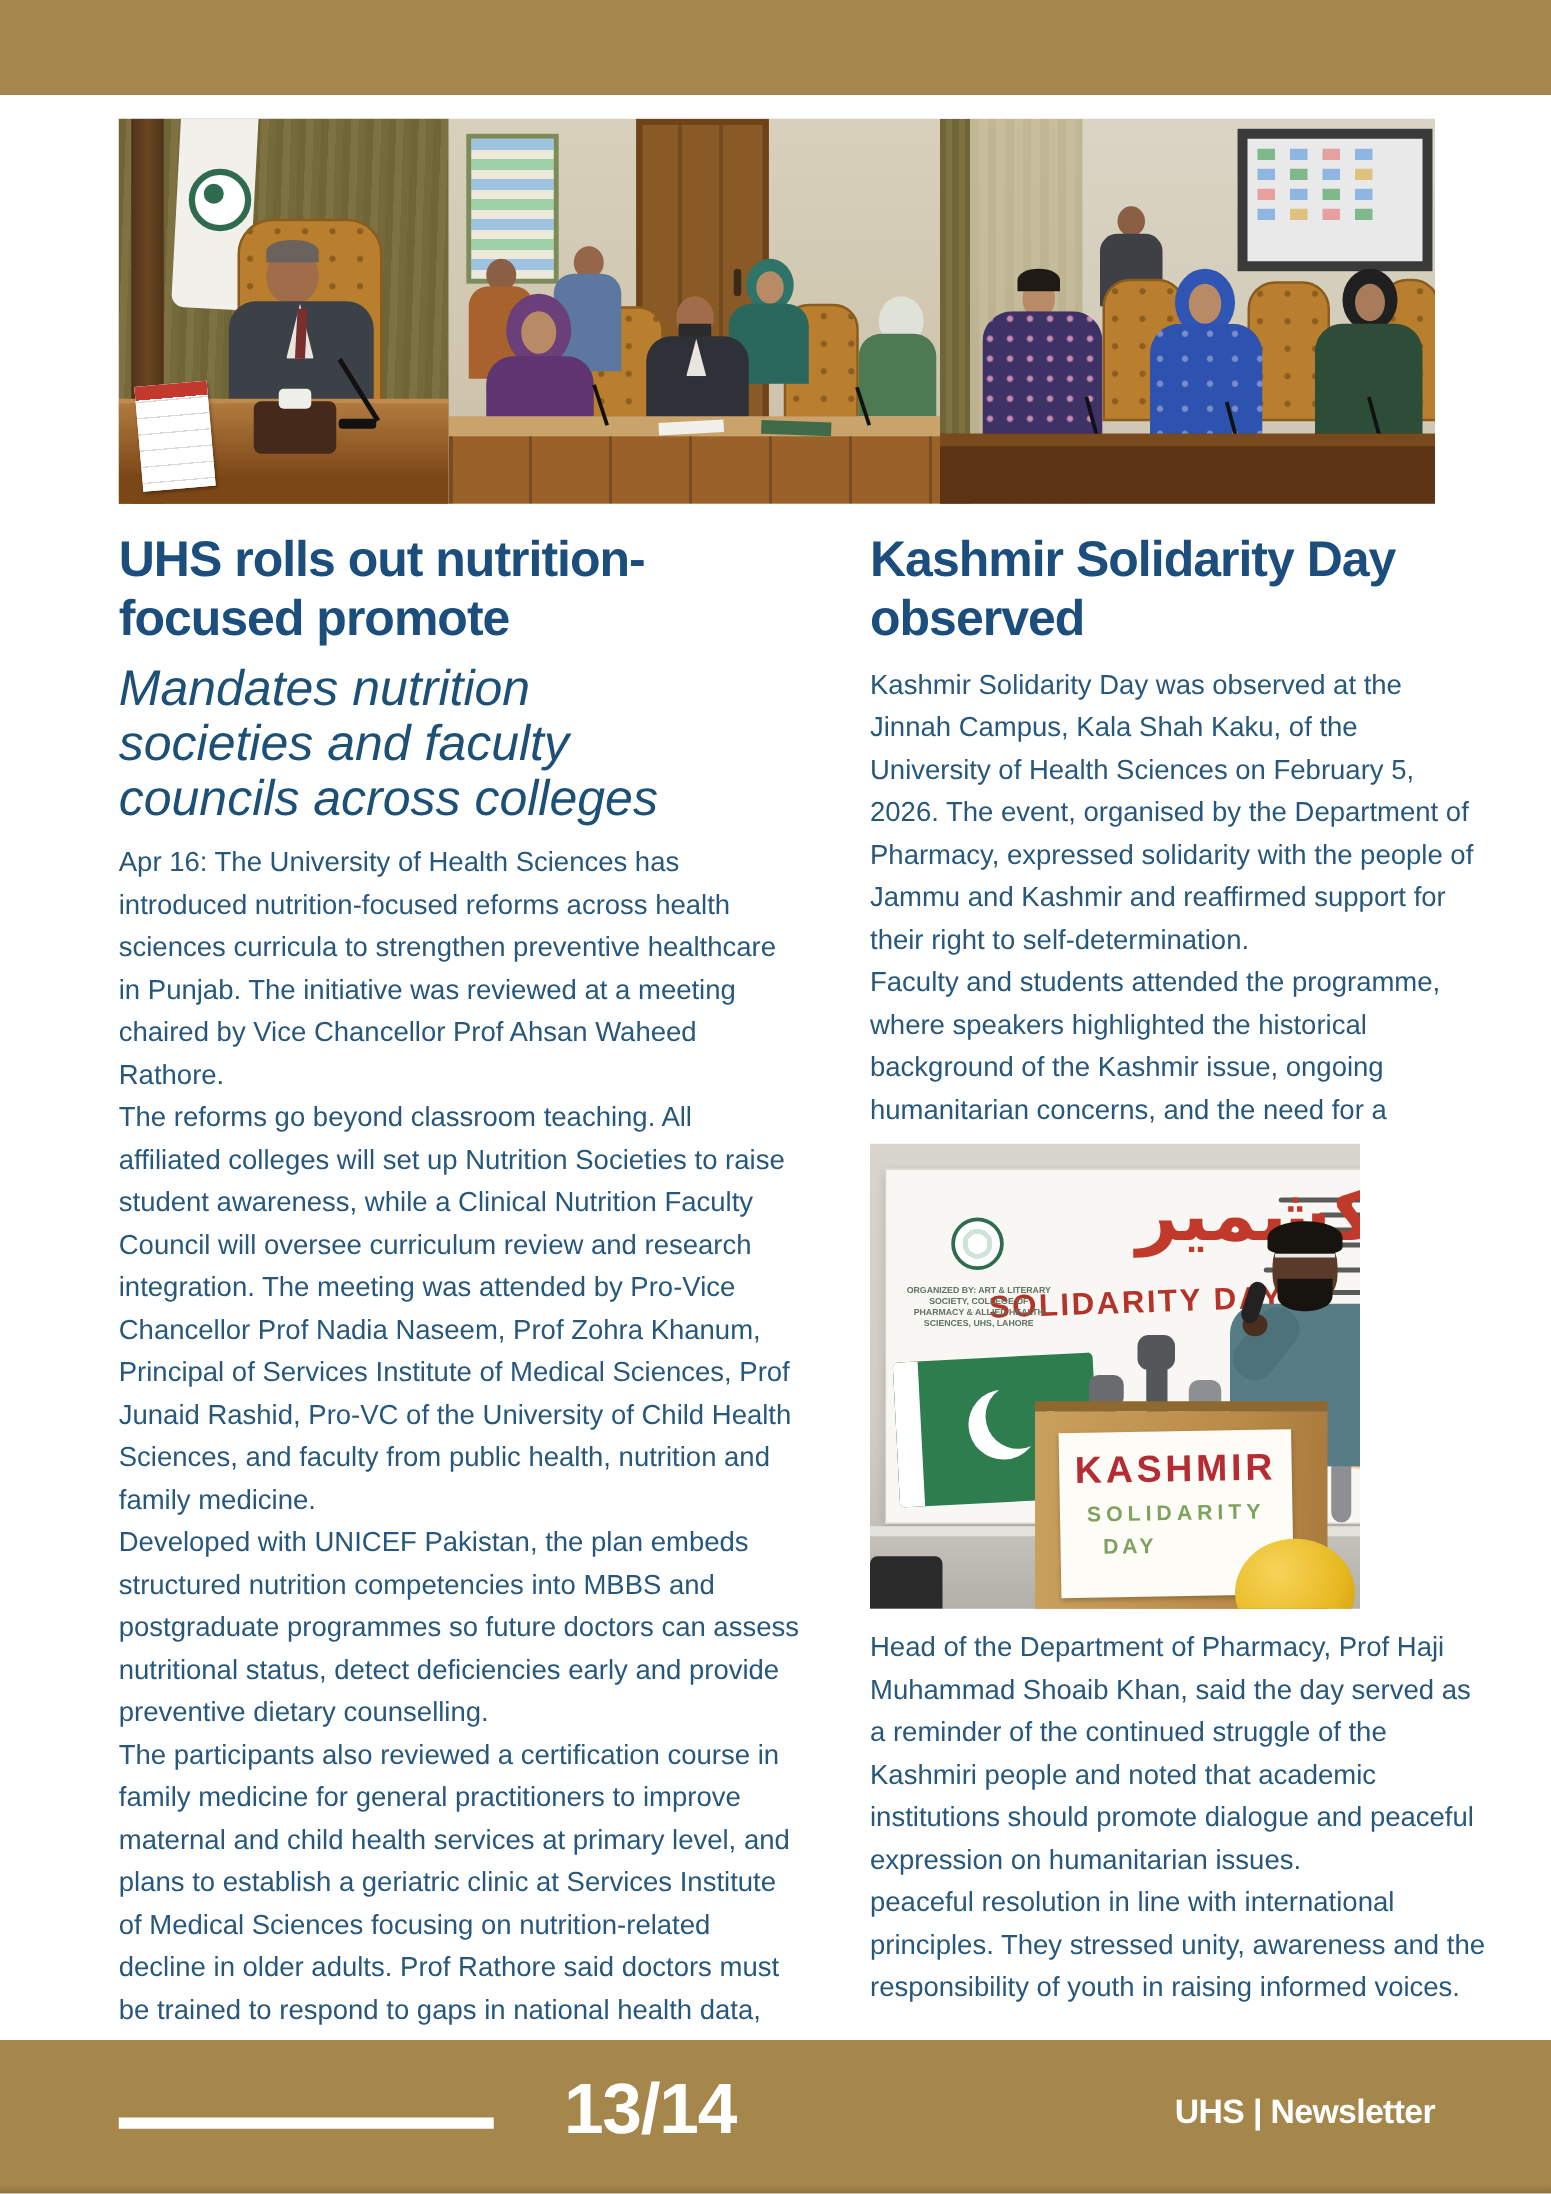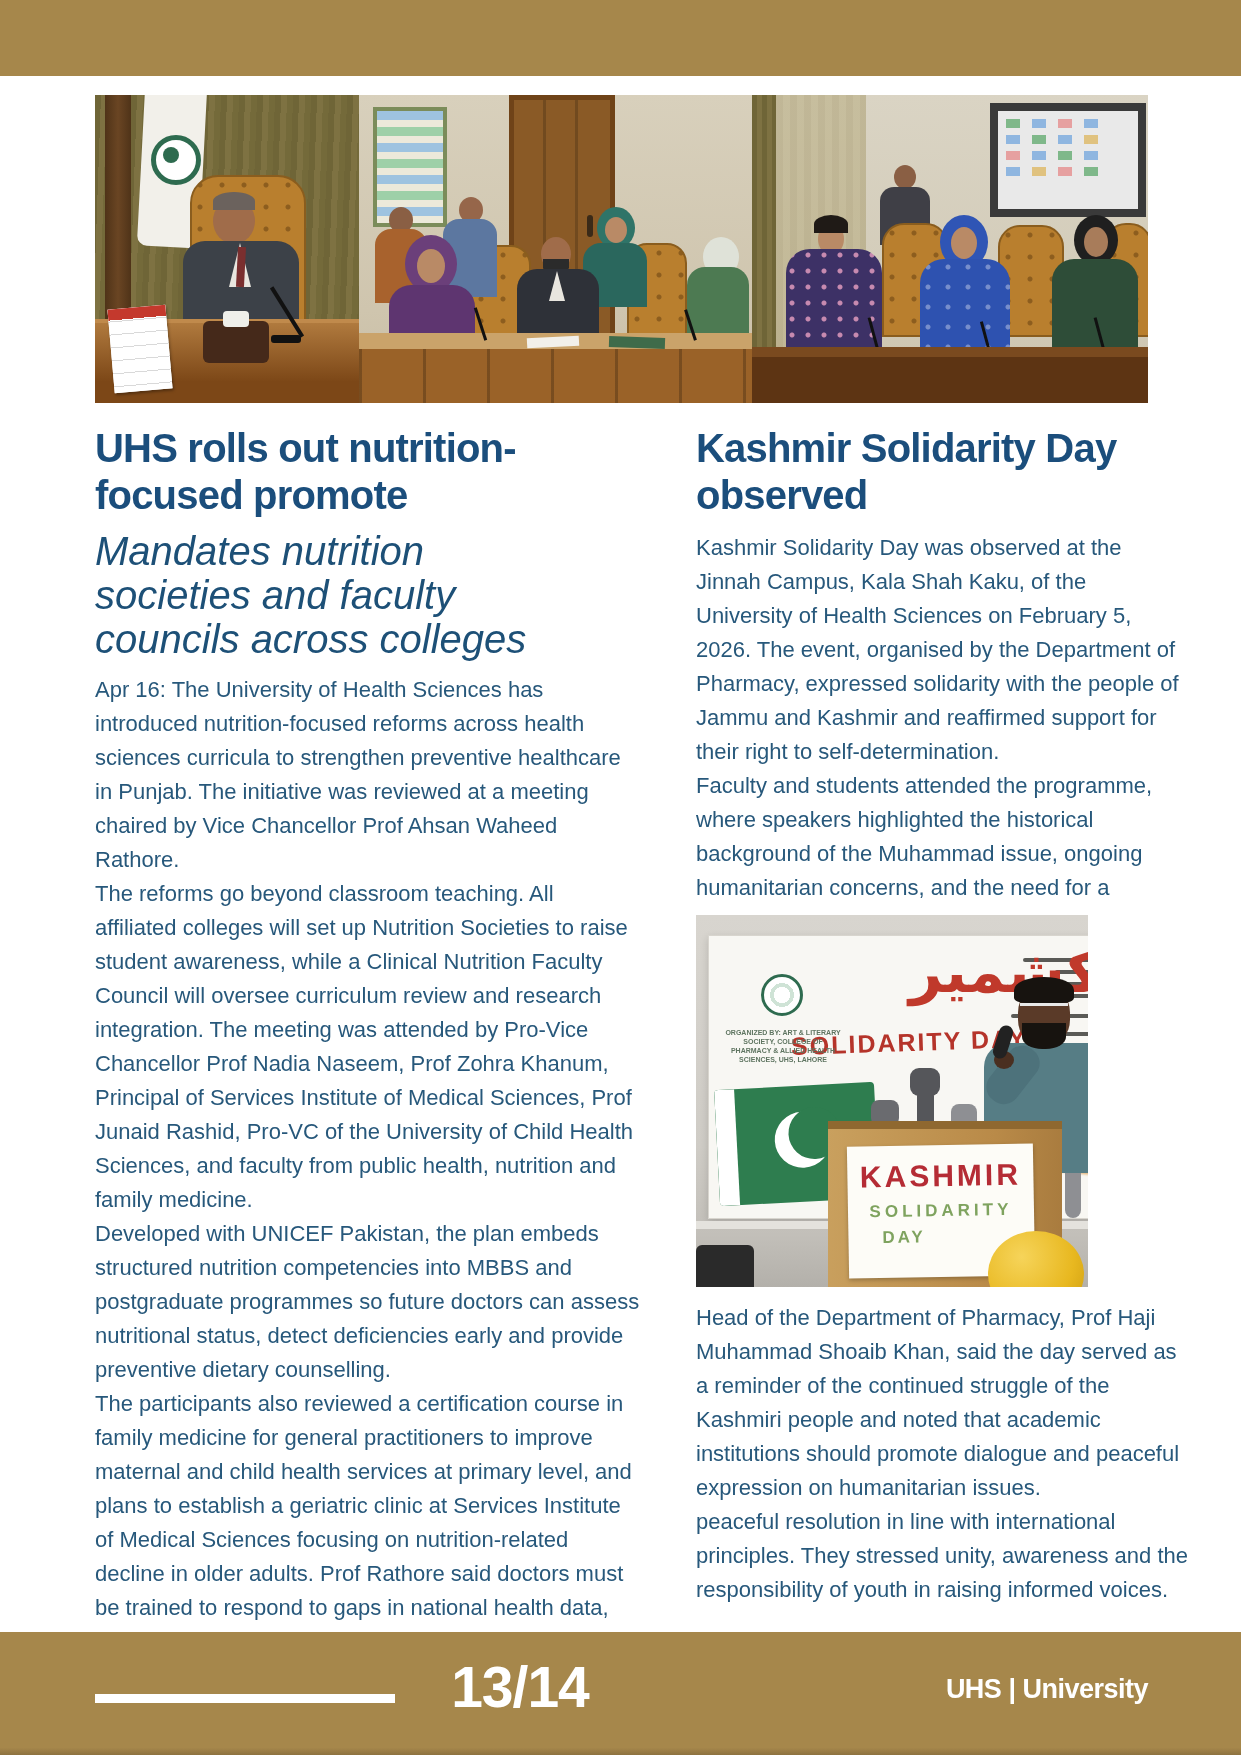--- a/index.html
+++ b/index.html
@@ -180,21 +180,21 @@
       <p>The reforms go beyond classroom teaching. All affiliated colleges will set up Nutrition Societies to raise student awareness, while a Clinical Nutrition Faculty Council will oversee curriculum review and research integration. The meeting was attended by Pro-Vice Chancellor Prof Nadia Naseem, Prof Zohra Khanum, Principal of Services Institute of Medical Sciences, Prof Junaid Rashid, Pro-VC of the University of Child Health Sciences, and faculty from public health, nutrition and family medicine.</p>
       <p>Developed with UNICEF Pakistan, the plan embeds structured nutrition competencies into MBBS and postgraduate programmes so future doctors can assess nutritional status, detect deficiencies early and provide preventive dietary counselling.</p>
       <p>The participants also reviewed a certification course in family medicine for general practitioners to improve maternal and child health services at primary level, and plans to establish a geriatric clinic at Services Institute of Medical Sciences focusing on nutrition-related decline in older adults. Prof Rathore said doctors must be trained to respond to gaps in national health data, particularly concerning elderly nutrition and adolescent girls.</p>
     </div>
   </div>
 
   <div class="col col-right">
     <h1 class="headline">Kashmir Solidarity Day observed</h1>
     <div class="body-text">
       <p>Kashmir Solidarity Day was observed at the Jinnah Campus, Kala Shah Kaku, of the University of Health Sciences on February 5, 2026. The event, organised by the Department of Pharmacy, expressed solidarity with the people of Jammu and Kashmir and reaffirmed support for their right to self-determination.</p>
-      <p>Faculty and students attended the programme, where speakers highlighted the historical background of the Muhammad issue, ongoing humanitarian concerns, and the need for a</p>
+      <p>Faculty and students attended the programme, where speakers highlighted the historical background of the Kashmir issue, ongoing humanitarian concerns, and the need for a</p>
     </div>
 
     <div class="kashmir-photo">
       <div class="k-screen">
         <div class="k-poem">
           <div style="width:128px;"></div>
             <div style="width:96px;"></div>
             <div style="width:104px;"></div>
           <div style="width:84px;"></div>
             <div style="width:140px;margin-top:16px;"></div>
@@ -257,15 +257,15 @@
 
     <div class="body-text" style="margin-top:14px;">
       <p>Head of the Department of Pharmacy, Prof Haji Muhammad Shoaib Khan, said the day served as a reminder of the continued struggle of the Kashmiri people and noted that academic institutions should promote dialogue and peaceful expression on humanitarian issues.</p>
       <p>peaceful resolution in line with international principles. They stressed unity, awareness and the responsibility of youth in raising informed voices.</p>
     </div>
   </div>
 
   <div class="band-bottom"></div>
   <div class="footer-rule"></div>
   <div class="footer-page">13/14</div>
-  <div class="footer-brand">UHS | University</div>
+  <div class="footer-brand">UHS | Newsletter</div>
 
 </div>
 
 </body></html>

